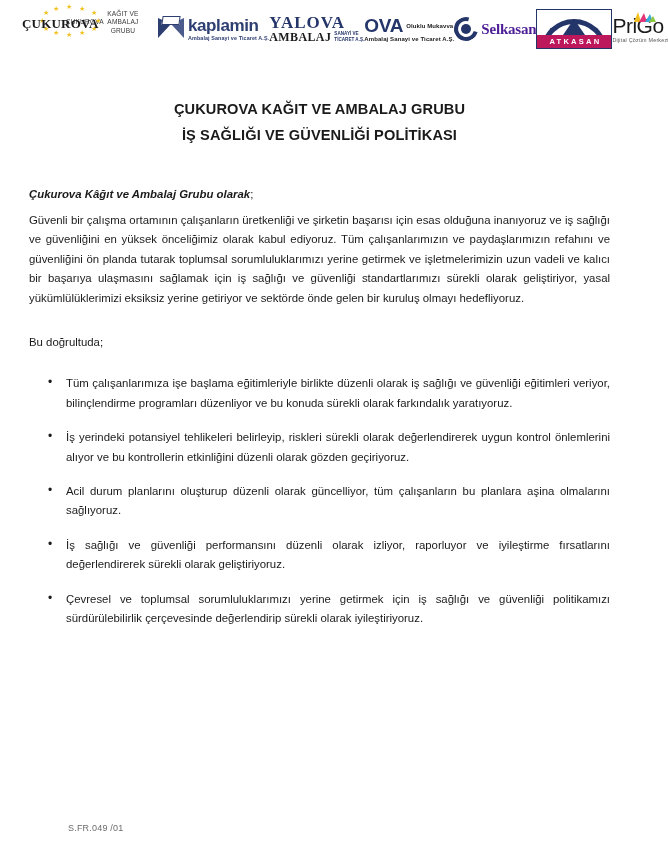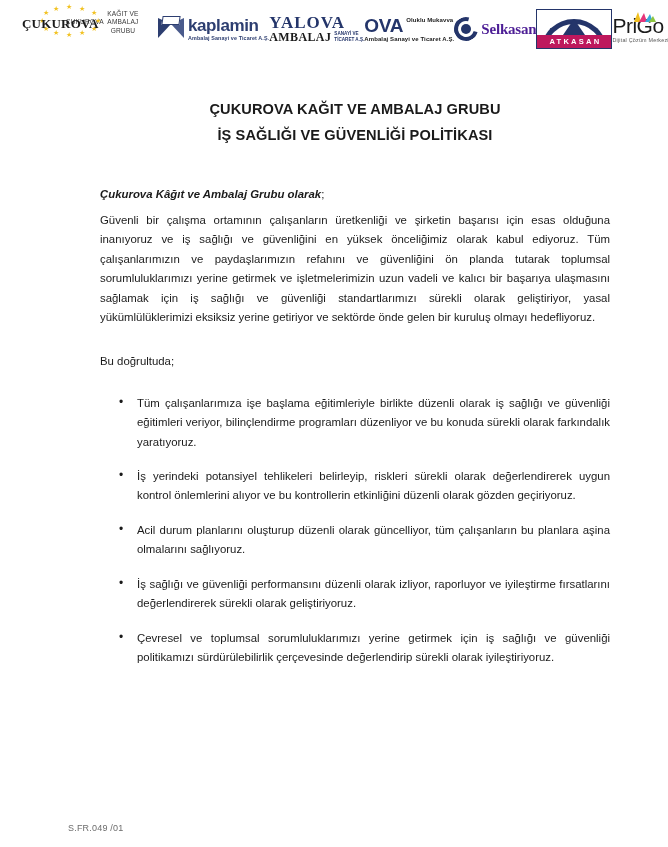--- a/index.html
+++ b/index.html
@@ -139,21 +139,21 @@
   }
   .yal-tiny {
     font-size: 4.6px;
     font-weight: bold;
     color: #24356a;
     line-height: 5.4px;
     padding-bottom: 1px;
   }
 
   
-  .ova-row { display: flex; gap: 3px; }
+  .ova-row { display: flex; align-items: center; gap: 3px; }
   .ova-main {
     font-family: "Liberation Sans", sans-serif;
     font-weight: bold;
     font-size: 19px;
     color: #24356a;
     line-height: 18px;
     letter-spacing: -.3px;
   }
   .ova-tag {
     font-size: 6px;
@@ -252,21 +252,21 @@
     margin-top: 1px;
   }
   .prigo-splash {
     position: absolute;
     top: -5px; left: 20px;
     width: 24px; height: 11px;
   }
 
   
   .page {
-    padding: 0 58px 0 100px;
+    padding: 0 58px 0 29px;
     box-sizing: border-box;
   }
   .doc-title {
     text-align: center;
     font-size: 14.6px;
     font-weight: bold;
     color: #1a1a1a;
     line-height: 26px;
     letter-spacing: .1px;
     margin-top: 28px;

